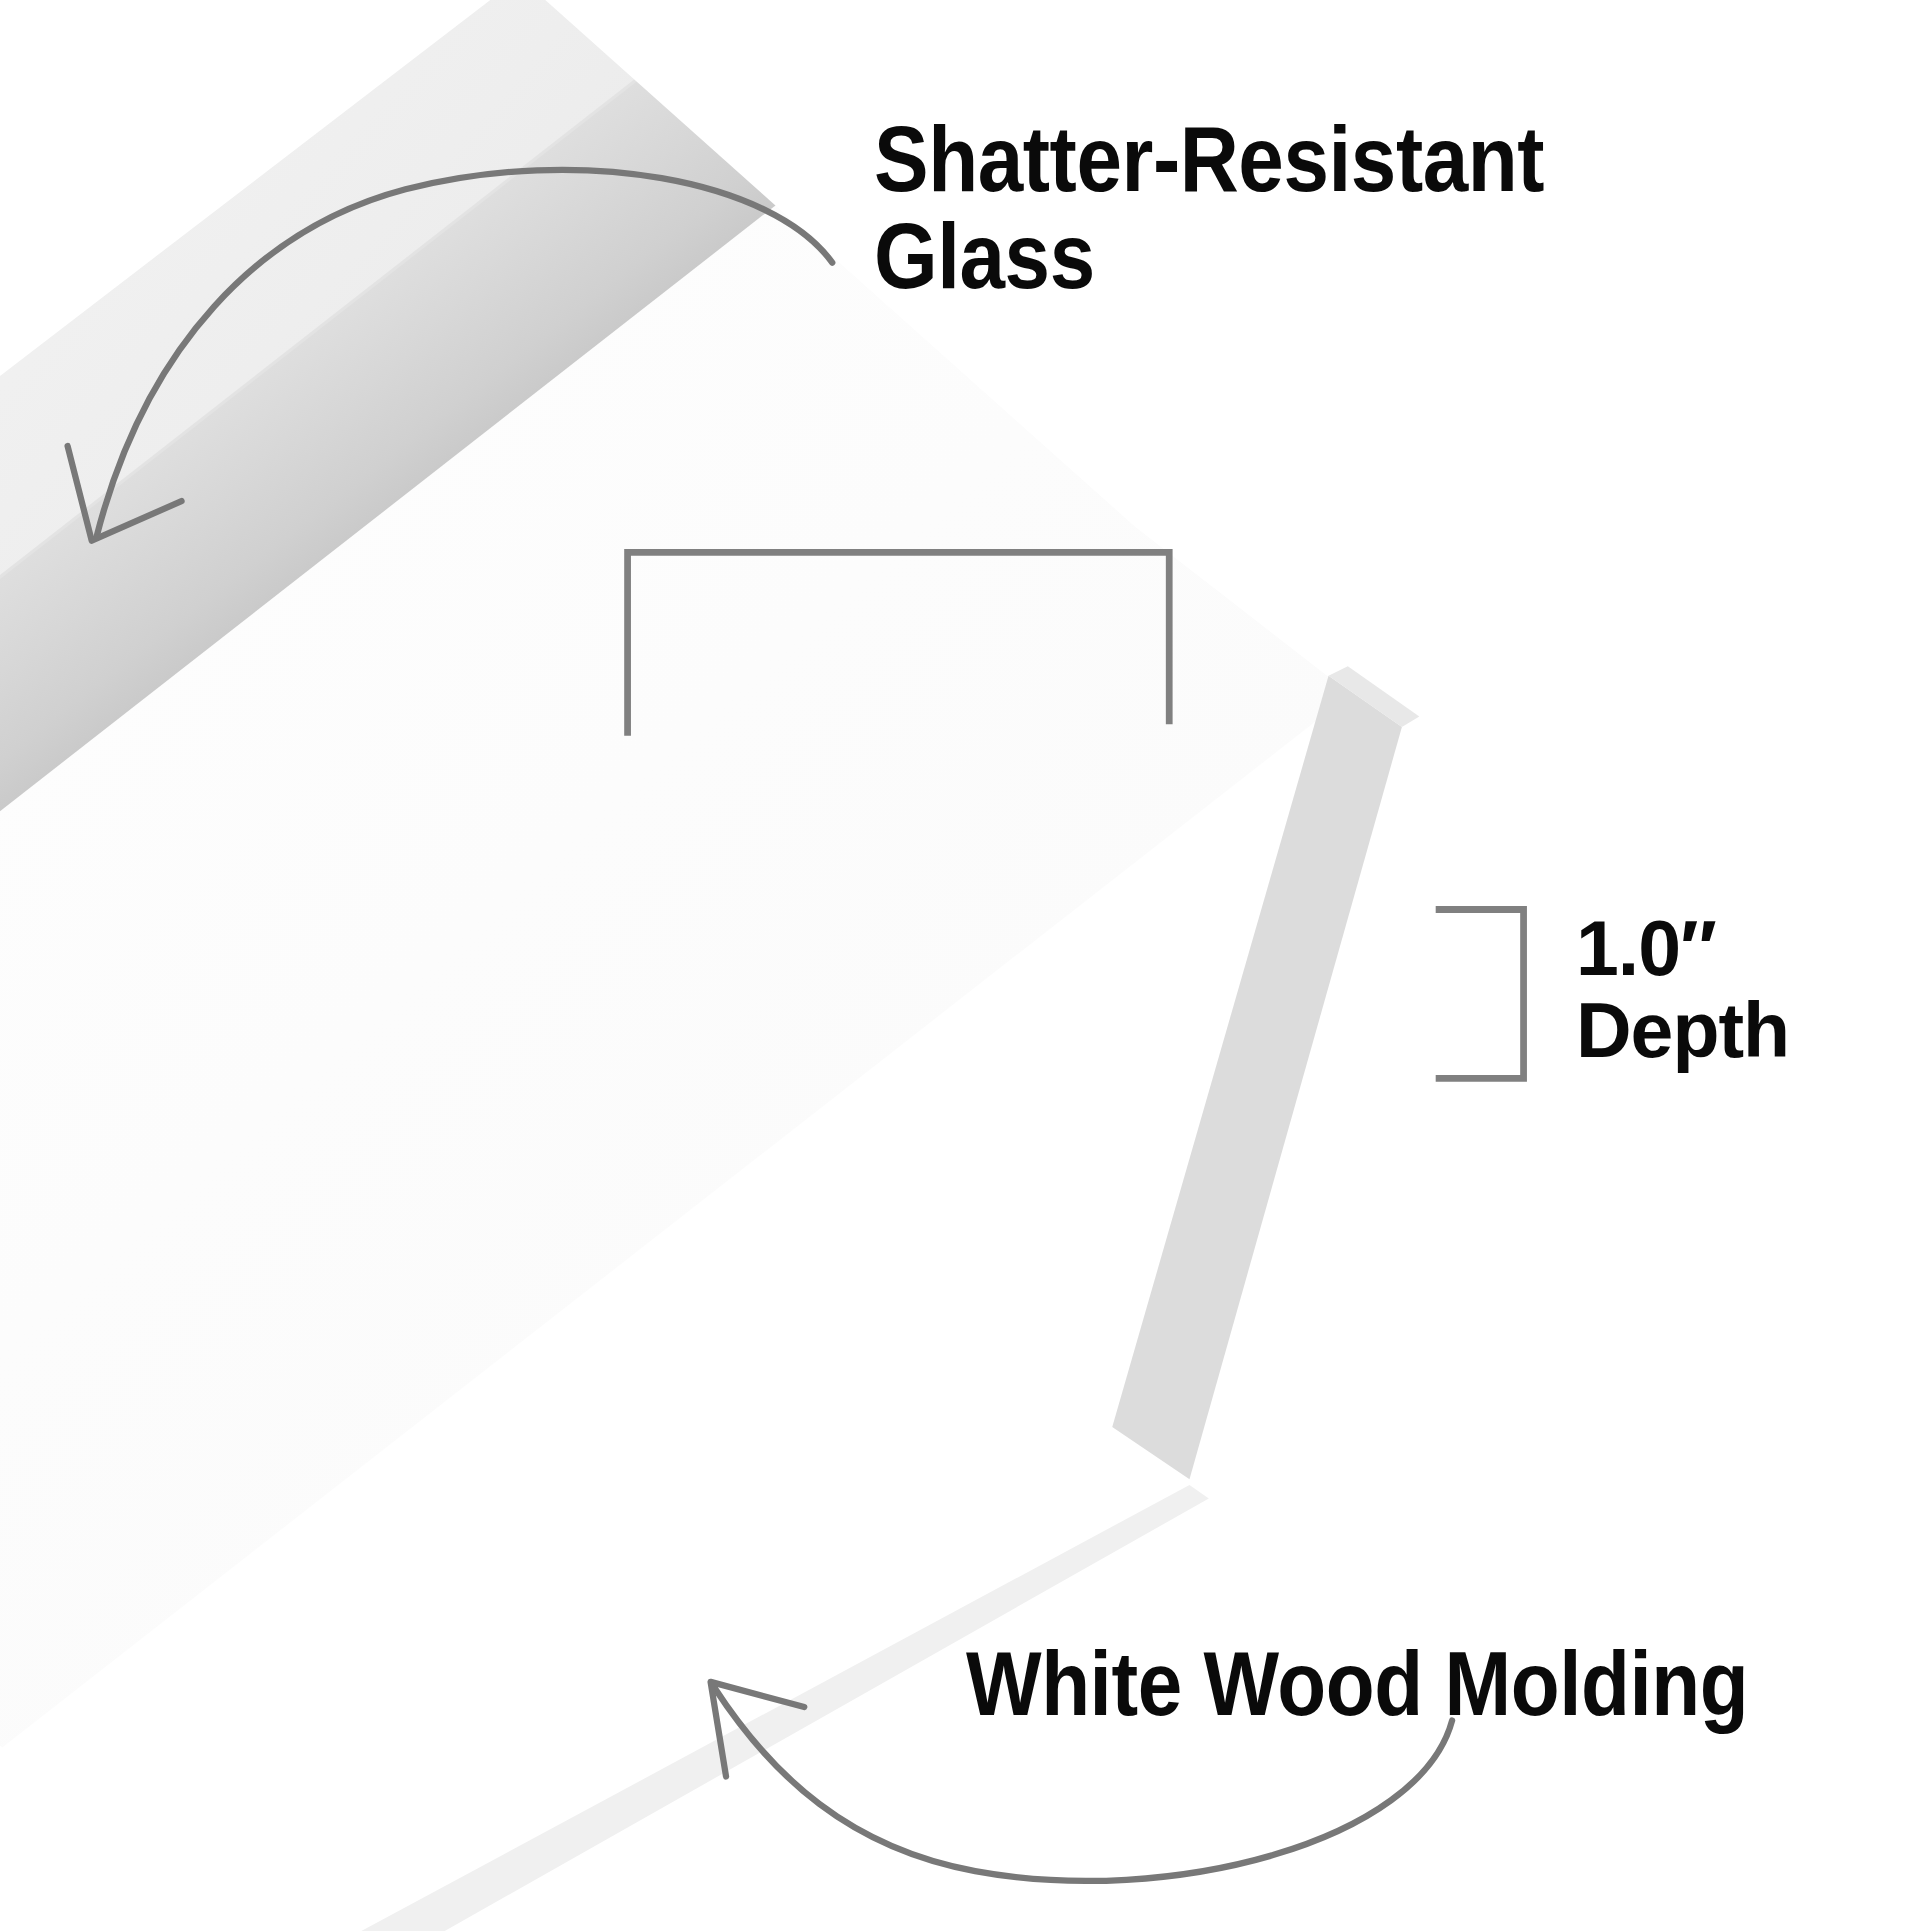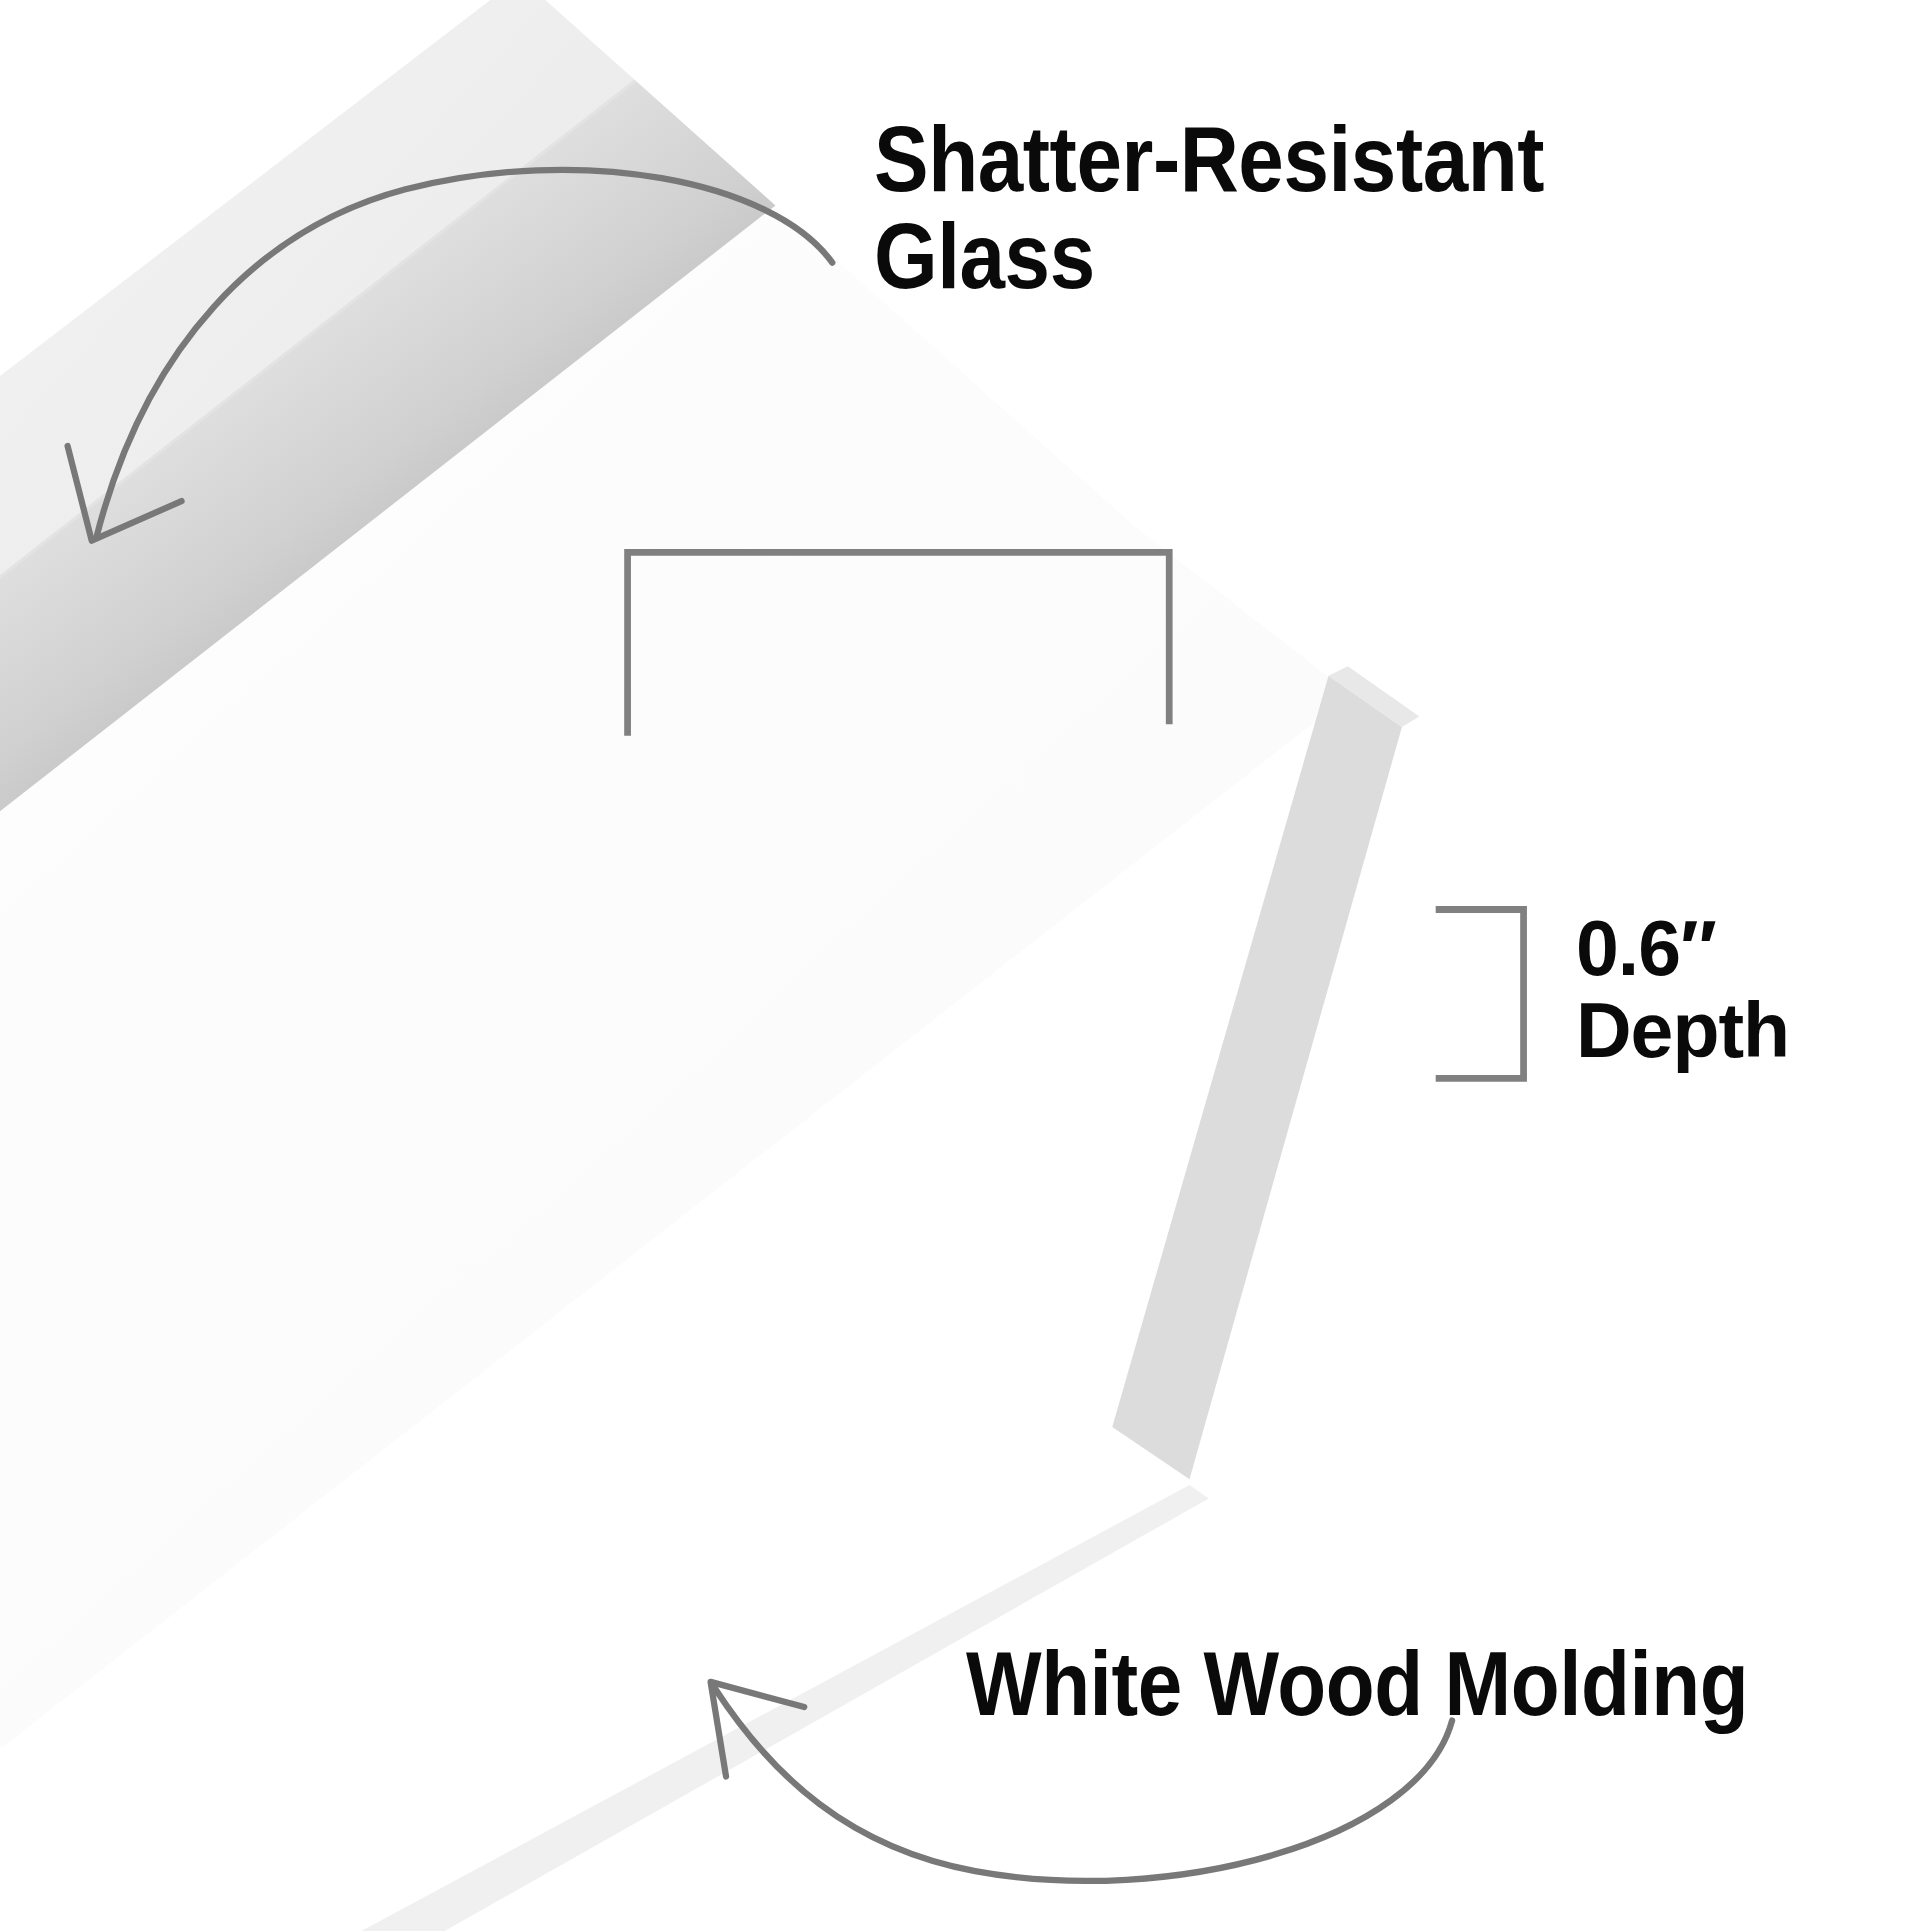--- a/index.html
+++ b/index.html
@@ -212,20 +212,20 @@
 
       <path d="M 1487,942 L 1578,942 L 1578,1117 L 1487,1117"></path>
     </g>
   </svg>
 
   <div class="layer" style="pointer-events:none;border-radius:29px;">
     <div id="glass-title" class="callout-title">Shatter-Resistant
 Glass</div>
 
 
-    <div id="depth-label" class="dim-label">0.6″
+    <div id="depth-label" class="dim-label">1.0″
 Depth</div>
 
     <div id="molding-title" class="callout-title">White Wood Molding</div>
   </div>
 
 </div>
 
 
 </body></html>

